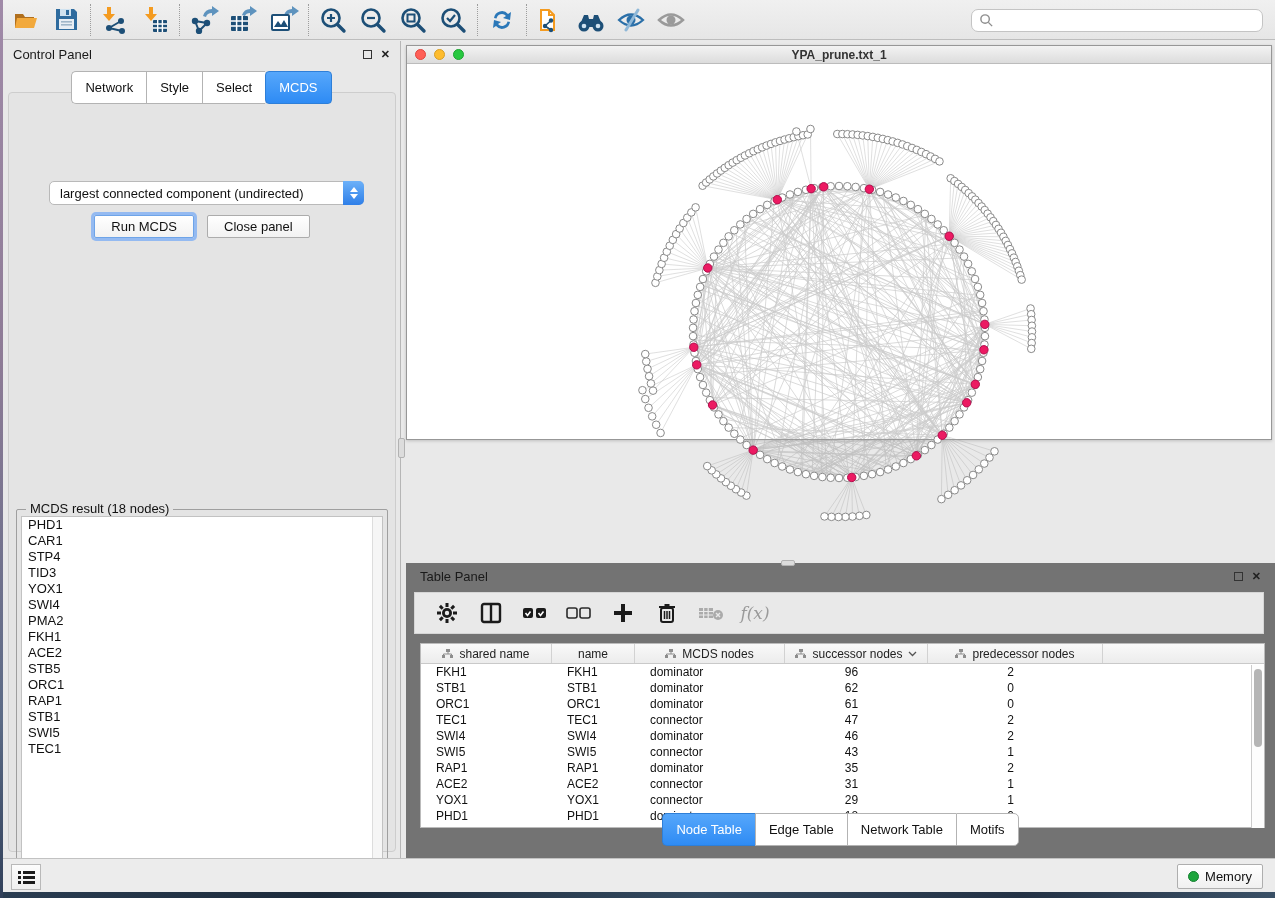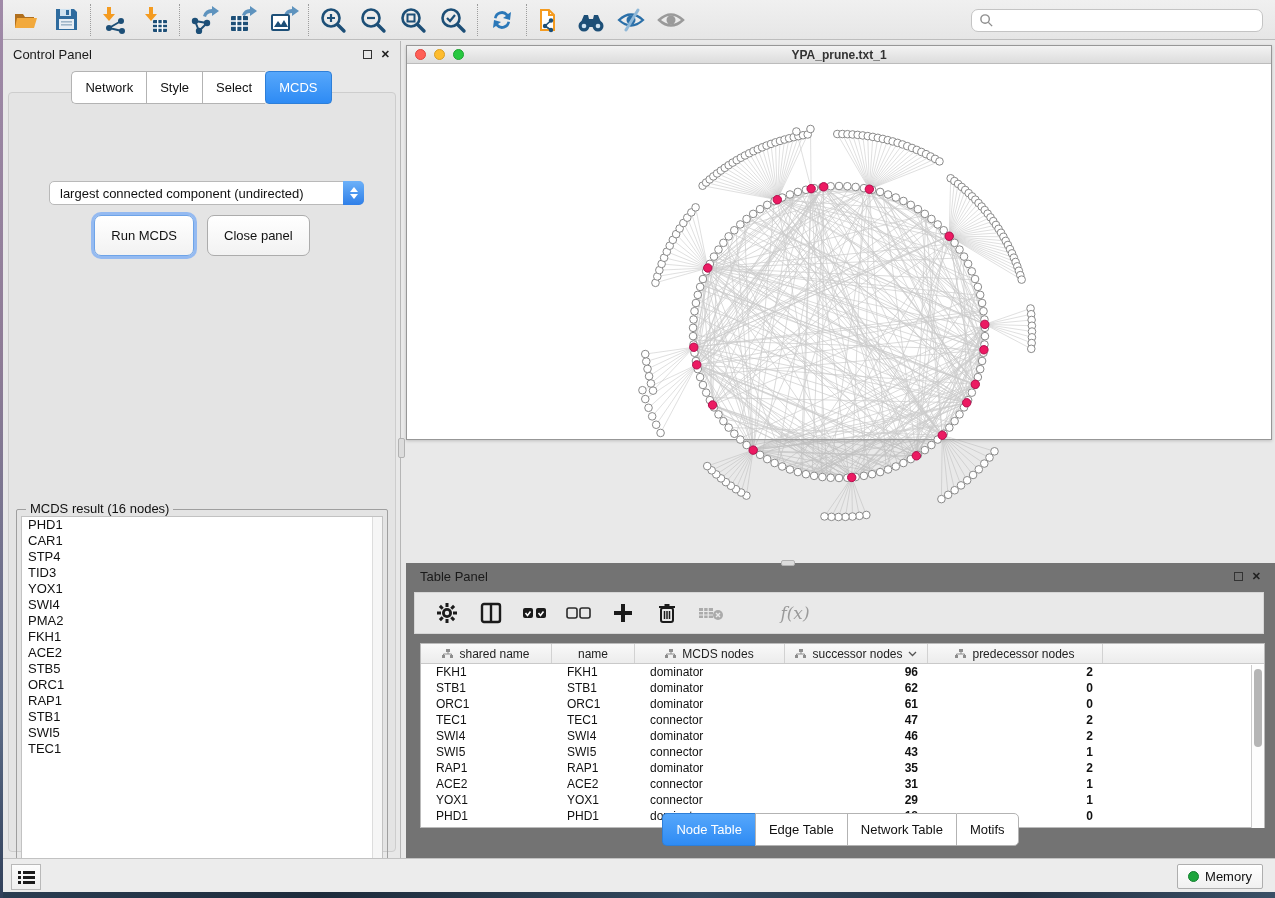--- a/index.html
+++ b/index.html
@@ -27,21 +27,21 @@
   .seg:first-child{ border-radius:5px 0 0 5px; }
   .seg.last { border-radius:0 5px 5px 0; border-right:1px solid #b3b3b3;}
   .seg.active { background:linear-gradient(#56a7fb,#2e8bf4); color:#fff; border-color:#2e7fd8; border-radius:4px; }
   .cp-content { position:absolute; left:5px; top:51px; width:388px; height:760px; background:#e4e4e4; border:1px solid #cdcdcd; border-radius:4px;}
   .opt-label { text-align:center; margin-top:23px; font-size:13px; color:#111;}
   .combo { position:absolute; left:40px; top:88px; width:315px; height:24px; background:#fff; border:1px solid #b9b9b9; border-radius:5px; font-size:13px; display:flex; align-items:center; padding-left:10px; color:#111;}
   .combo-step { position:absolute; right:-1px; top:-1px; width:21px; height:24px; border-radius:0 5px 5px 0; background:linear-gradient(#6cb1f9,#2f7fe8); display:flex; flex-direction:column; align-items:center; justify-content:center; gap:2px;}
   .arr-up { width:0;height:0;border-left:4px solid transparent;border-right:4px solid transparent;border-bottom:5px solid #fff;}
   .arr-dn { width:0;height:0;border-left:4px solid transparent;border-right:4px solid transparent;border-top:5px solid #fff;}
   .btn-row { position:absolute; top:122px; width:100%; display:flex; justify-content:center; gap:13px;}
-  .mac-btn { background:linear-gradient(#ffffff,#f2f2f2); border:1px solid #acacac; border-radius:7px; font-size:13px; padding:12px 16px; color:#111;}
+  .mac-btn { background:linear-gradient(#ffffff,#f2f2f2); border:1px solid #acacac; border-radius:2px; font-size:13px; padding:3px 16px; color:#111;}
   .mac-btn.focus { box-shadow:0 0 0 3px rgba(95,158,250,.6); border-color:#6ea4e8;}
   .groupbox { position:absolute; left:7px; top:416px; width:372px; height:371px; border:1px solid #9f9f9f; border-radius:2px;}
   .groupbox legend, .gb-legend { position:absolute; top:-9px; left:9px; background:#e4e4e4; padding:0 4px; font-size:13px; color:#111;}
   .mcds-list { position:absolute; left:4px; top:6px; width:362px; height:358px; background:#fff; border:1px solid #c2c2c2; overflow:hidden; font-size:13px; color:#111;}
   .mcds-list .item { padding:0 6px; height:16px; line-height:16px;}
   .list-track { position:absolute; right:0; top:0; width:10px; height:100%; background:#f6f6f6; border-left:1px solid #ddd;}
 
   
   .net-window { position:absolute; left:406px; top:45px; width:866px; height:395px; background:#fff; border:1px solid #979797; box-shadow:0 1px 3px rgba(0,0,0,.18);}
   .net-title { height:18px; background:linear-gradient(#f3f3f3,#dcdcdc); border-bottom:1px solid #bcbcbc; display:flex; align-items:center; position:relative;}
@@ -55,32 +55,32 @@
   
   .table-panel { position:absolute; left:406px; top:563px; width:869px; height:295px; background:#737373;}
   .tp-toolbar { position:absolute; left:8px; top:29px; width:850px; height:42px; background:#e9e9e9; border:1px solid #d6d6d6; display:flex; align-items:center; gap:16px; padding-left:18px;}
   .tp-ic { display:flex; align-items:center; justify-content:center; width:28px; height:28px;}
   .node-table { position:absolute; left:14px; top:80px; width:845px; height:185px; background:#fff; border:1px solid #bbb;}
   .nt-header { display:flex; height:20px; background:linear-gradient(#f9f9f9,#ececec); border-bottom:1px solid #c9c9c9; font-size:12px; color:#222;}
   .nt-hcell { display:flex; align-items:center; justify-content:center; gap:5px; border-right:1px solid #d2d2d2; overflow:hidden;}
   .nt-body { font-size:12px; color:#111;}
   .nt-row { display:flex; height:16px; line-height:16px;}
   .nt-cell { overflow:hidden; white-space:nowrap;}
-  .ra { text-align:right;font-weight:bold; }
+  .ra { text-align:center; }
   .nt-scroll { position:absolute; right:0; top:21px; width:13px; height:163px; background:#fdfdfd; border-left:1px solid #ccc;}
   .nt-thumb { position:absolute; left:2px; top:4px; width:8px; height:78px; background:#b5b5b5; border-radius:5px;}
   .tp-tabs { position:absolute; left:0; bottom:12px; width:100%; display:flex; justify-content:center;}
   .tp-header { height:26px; display:flex; align-items:center; padding:0 14px; font-size:13px; color:#1a1a1a;}
 
   
   .status-bar { position:absolute; left:3px; top:858px; width:1272px; height:35px; background:#ececec; border-top:1px solid #c2c2c2;}
   .list-btn { position:absolute; left:8px; top:5px; width:30px; height:26px; background:linear-gradient(#fcfcfc,#efefef); border:1px solid #b9b9b9; display:flex; align-items:center; justify-content:center;}
   .mem-btn { position:absolute; right:12px; top:5px; height:25px; background:linear-gradient(#ffffff,#f0f0f0); border:1px solid #aeaeae; border-radius:2px; display:flex; align-items:center; gap:6px; padding:0 10px; font-size:13px; color:#111;}
   .mem-dot { width:11px; height:11px; border-radius:50%; background:#1ca53c; border:1px solid #148030;}
-  .fx { font-family:"DejaVu Serif", serif; font-style:italic; font-size:17px; color:#9a9a9a;margin-left:40px;}
+  .fx { font-family:"DejaVu Serif", serif; font-style:italic; font-size:17px; color:#9a9a9a;}
 </style>
 </head>
 <body>
 
 <div class="desktop">
   <div class="edge-left"></div>
   <div class="edge-bottom"></div>
 
   <div class="toolbar">
     <div style="width:6px"></div>
@@ -244,21 +244,21 @@
         <span class="combo-step">
             <span class="arr-up"></span>
             <span class="arr-dn"></span>
           </span>
       </div>
       <div class="btn-row">
         <button class="mac-btn focus">Run MCDS</button>
         <button class="mac-btn">Close panel</button>
       </div>
       <div class="groupbox">
-        <span class="gb-legend">MCDS result (16 nodes)</span>
+        <span class="gb-legend">MCDS result (18 nodes)</span>
         <div class="mcds-list" id="mcds-list">
 
         <div class="item">PHD1</div>
             <div class="item">CAR1</div>
             <div class="item">STP4</div>
             <div class="item">TID3</div>
             <div class="item">YOX1</div>
             <div class="item">SWI4</div>
             <div class="item">PMA2</div>
             <div class="item">FKH1</div>

